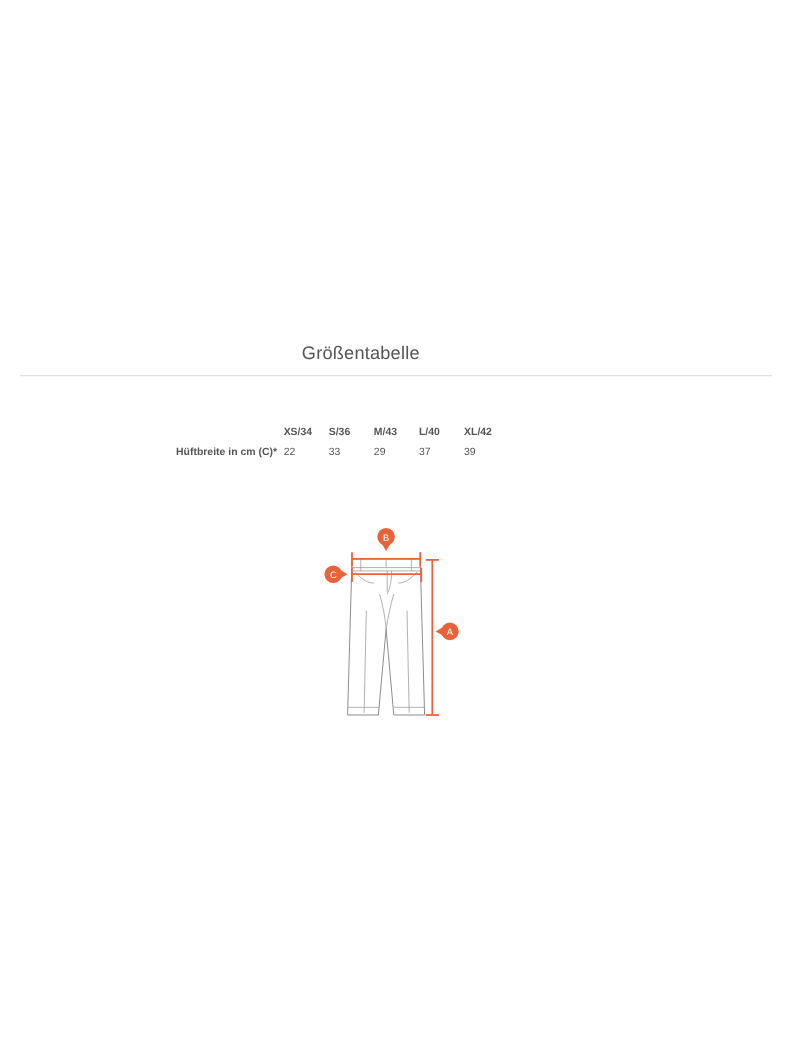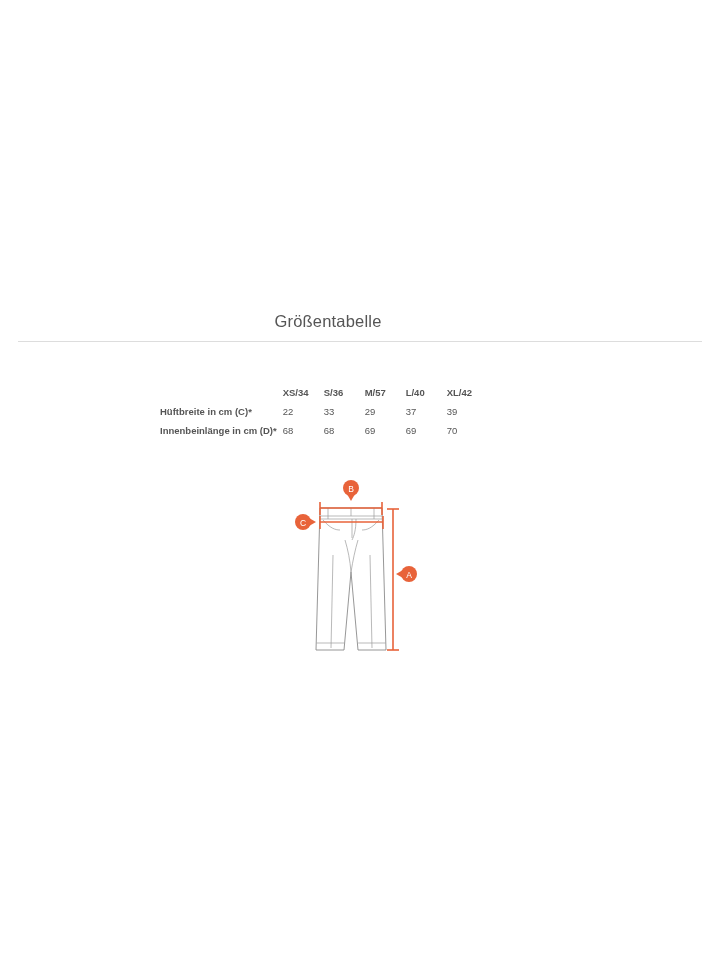--- a/index.html
+++ b/index.html
@@ -99,42 +99,34 @@
   <div class="title">Größentabelle</div>
   <div class="title-rule"></div>
 
   <div class="table-wrap">
     <table class="size-table">
       <thead>
         <tr>
           <th class="rowlabel-head"></th>
           <th class="colhead">XS/34</th>
           <th class="colhead">S/36</th>
-          <th class="colhead">M/57</th>
+          <th class="colhead">M/43</th>
           <th class="colhead">L/40</th>
           <th class="colhead">XL/42</th>
         </tr>
       </thead>
       <tbody>
         <tr>
           <th class="rowhead">Hüftbreite in cm (C)*</th>
           <td class="val">22</td>
           <td class="val">33</td>
           <td class="val">29</td>
           <td class="val">37</td>
           <td class="val">39</td>
         </tr>
-        <tr>
-          <th class="rowhead">Innenbeinlänge in cm (D)*</th>
-          <td class="val">68</td>
-          <td class="val">68</td>
-          <td class="val">69</td>
-          <td class="val">69</td>
-          <td class="val">70</td>
-        </tr>
       </tbody>
     </table>
   </div>
 
   <div class="diagram">
     <svg width="150" height="200" viewBox="0 0 150 200" xmlns="http://www.w3.org/2000/svg">
 
       <g fill="#ffffff" stroke="#8b8b8b" stroke-width="0.9">
         <path d="M30 48 L92 48 L96 190 L68 190 L61 112 L54 190 L26 190 Z"></path>
       </g>

